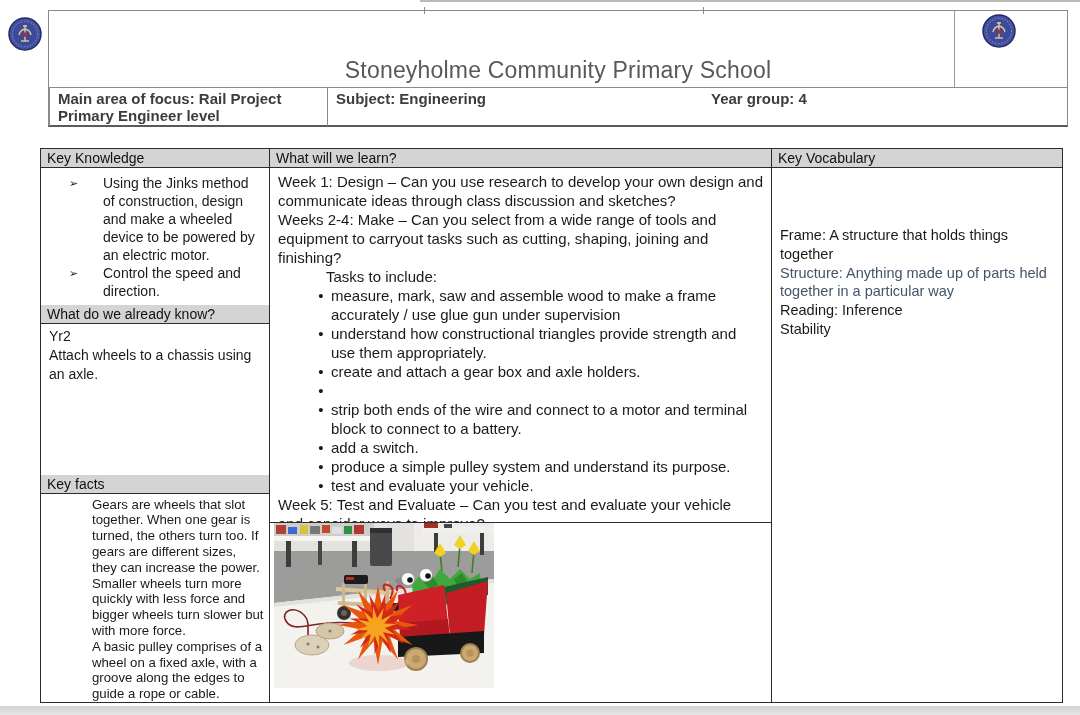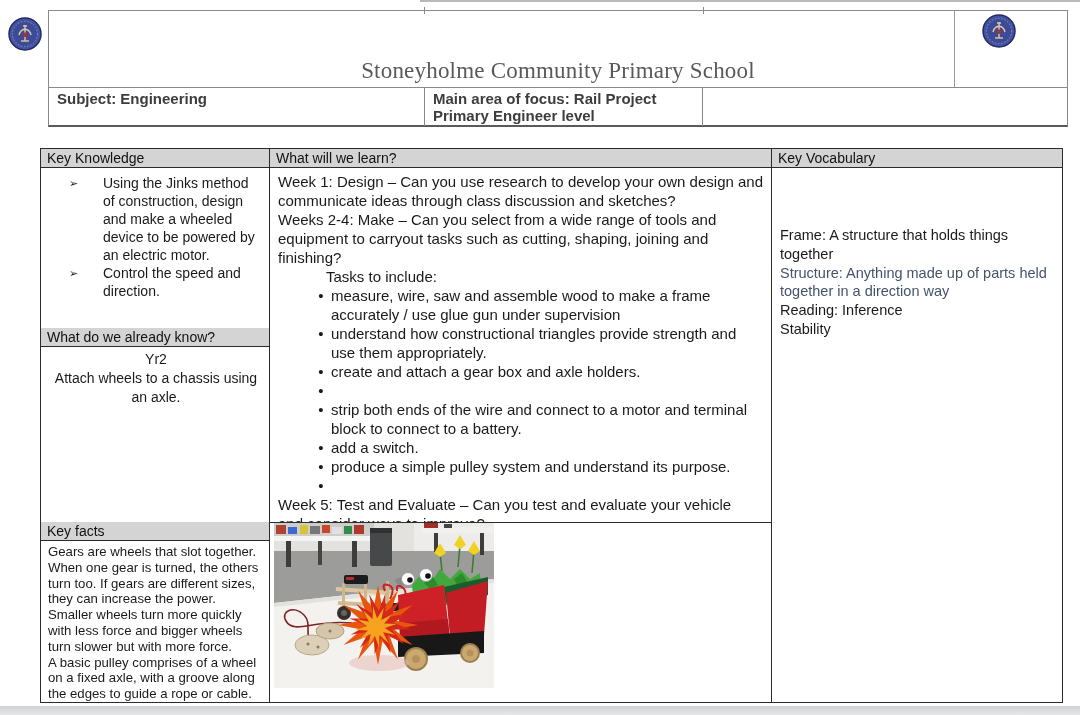--- a/index.html
+++ b/index.html
@@ -11,21 +11,21 @@
   
   .top-edge { position:absolute; left:420px; top:0; width:660px; height:2px; background:#b9b9b9; }
   .bottom-strip { position:absolute; left:0; bottom:0; width:1080px; height:9px;
     background:linear-gradient(#cfd1d2,#e6e7e8); }
 
   
   .header-table { position:absolute; left:48px; top:10px; width:1020px; height:117px;
     border:1px solid #8a8a8a; border-bottom:2px solid #5a5a5a; }
   .title-row { position:relative; height:77px; border-bottom:1px solid #8a8a8a; }
   .school-title { position:absolute; left:0; right:0; bottom:3px; text-align:center;
-    font-size:23px; color:#595959; letter-spacing:.2px;font-family:Liberation Serif, serif; }
+    font-size:23px; color:#595959; letter-spacing:.2px; }
   .tick { position:absolute; top:-4px; width:1px; height:7px; background:#8a8a8a; }
   .tick1 { left:375px; } .tick2 { left:654px; }
   .logo-cell { position:absolute; right:0; top:0; bottom:0; width:113px; border-left:1px solid #9a9a9a; }
   .logo { width:34px; height:34px; display:block; }
   .logo-left { position:absolute; left:8px; top:17px; }
   .logo-cell .logo { position:absolute; left:27px; top:3px; }
   .meta-row { display:flex; height:38px; font-weight:bold; font-size:15px; color:#3d3d3d; }
   .meta-row .cell { padding:2px 8px; line-height:17px; }
   .cell-subject { width:375px; }
   .cell-focus { width:279px; border-left:1px solid #8a8a8a; border-right:1px solid #8a8a8a; }
@@ -39,22 +39,22 @@
   .col-mid { width:502px; border-right:1px solid #2b2b2b; }
   .col-right { flex:1;gap:24px; }
   .sec-header { flex:0 0 auto; height:19px; background:#d4d4d4; border-bottom:1px solid #2b2b2b;
     font-size:14px; line-height:18px; padding-left:6px; color:#111; }
 
   
   .kk-body { height:163px; padding:6px 4px 0 28px; font-size:14px; line-height:18px; }
   .arrow-li { display:flex; }
   .arrow-li .arrow { width:34px; flex:0 0 34px; font-size:11px; line-height:18px; }
   .arrow-li .arrow-text { flex:1; padding-right:2px; }
-  .ak-body { height:179px; padding:3px 6px 0 8px; font-size:14px; line-height:19px;text-align:center; }
-  .kf-body { flex:1; padding:3px 5px 0 7px; font-size:13.2px; line-height:15.8px; }
+  .ak-body { height:179px; padding:3px 6px 0 8px; font-size:14px; line-height:19px; }
+  .kf-body { flex:1; padding:3px 5px 0 7px; font-size:13.2px; line-height:15.8px;margin-left:44px; }
 
   
   .learn-body { height:354px; padding:4px 4px 0 8px; font-size:15px; line-height:19px; overflow:hidden; }
   .learn-body p { margin:0; }
   .tasks-label { padding-left:48px; }
   .task { display:flex; }
   .task .bullet { width:20px; flex:0 0 20px; text-align:center; margin-left:33px; }
   .task .task-text { flex:1; padding-right:4px; }
   .photo-row { flex:1; border-top:1px solid #2b2b2b; }
   .photo { display:block; margin:0 0 0 4px; }
@@ -87,25 +87,26 @@
         <svg class="logo" viewBox="0 0 34 34">
           <circle cx="17" cy="17" r="16" fill="#44549f" stroke="#222a66" stroke-width="1.5"></circle>
           <circle cx="17" cy="17" r="12.5" fill="#3c4a97" stroke="#8a93c9" stroke-width="1" stroke-dasharray="1.4,1.8"></circle>
           <path d="M17 8 L17 24 M17 12 Q12 13 11 18 M17 12 Q22 13 23 18 M15 9 H19" stroke="#d9c9a0" stroke-width="1.4" fill="none"></path>
           <rect x="15.2" y="15.5" width="3.6" height="4.5" fill="#b03030"></rect>
           <path d="M13 24 H21" stroke="#d9c9a0" stroke-width="1.4"></path>
         </svg>
       </div>
     </div>
     <div class="meta-row">
-      <div class="cell cell-subject">Subject: Engineering</div>
       <div class="cell cell-focus">
         <div>Main area of focus: Rail Project</div>
         <div>Primary Engineer level</div>
       </div>
+      <div class="cell cell-subject">Subject: Engineering</div>
+      <div class="cell cell-year">Year group: 4</div>
     </div>
   </div>
 
   <div class="main-table">
 
     <div class="col col-left">
       <div class="sec-header">Key Knowledge</div>
       <div class="kk-body">
         <div class="arrow-li">
           <span class="arrow">➢</span>
@@ -132,21 +133,21 @@
 
     <div class="col col-mid">
       <div class="sec-header">What will we learn?</div>
       <div class="learn-body">
         <p>Week 1: Design – Can you use research to develop your own design and communicate ideas through class discussion and sketches?</p>
         <p>Weeks 2-4: Make – Can you select from a wide range of tools and equipment to carryout tasks such as cutting, shaping, joining and finishing?</p>
         <p class="tasks-label">Tasks to include:</p>
 
         <div class="task">
           <span class="bullet">•</span>
-          <span class="task-text">measure, wire, saw and assemble wood to make a frame accurately / use glue gun under supervision</span>
+          <span class="task-text">measure, mark, saw and assemble wood to make a frame accurately / use glue gun under supervision</span>
         </div>
         <div class="task">
           <span class="bullet">•</span>
           <span class="task-text">understand how constructional triangles provide strength and use them appropriately.</span>
         </div>
         <div class="task">
           <span class="bullet">•</span>
           <span class="task-text">create and attach a gear box and axle holders.</span>
         </div>
         <div class="task">
@@ -159,20 +160,21 @@
         <div class="task">
           <span class="bullet">•</span>
           <span class="task-text">add a switch.</span>
         </div>
         <div class="task">
           <span class="bullet">•</span>
           <span class="task-text">produce a simple pulley system and understand its purpose.</span>
         </div>
         <div class="task">
           <span class="bullet">•</span>
+          <span class="task-text">test and evaluate your vehicle.</span>
         </div>
 
         <p>Week 5: Test and Evaluate – Can you test and evaluate your vehicle</p>
         <p>and consider ways to improve?</p>
       </div>
 
       <div class="photo-row">
 
         <svg class="photo" width="220" height="165" viewBox="0 0 220 165">
           <rect x="0" y="0" width="220" height="36" fill="#e3e2df"></rect>
@@ -255,21 +257,21 @@
           <polygon transform="translate(106,101) scale(0.78) rotate(10)" fill="#d4291a" points="40,0 16.4,4.4 34.6,20 12,12 20,34.6 4.4,16.4 0,40 -4.4,16.4 -20,34.6 -12,12 -34.6,20 -16.4,4.4 -40,0 -16.4,-4.4 -34.6,-20 -12,-12 -20,-34.6 -4.4,-16.4 0,-40 4.4,-16.4 20,-34.6 12,-12 34.6,-20 16.4,-4.4"></polygon>
           <polygon transform="translate(102,104) scale(0.52) rotate(22)" fill="#f6a41f" points="40,0 16.4,4.4 34.6,20 12,12 20,34.6 4.4,16.4 0,40 -4.4,16.4 -20,34.6 -12,12 -34.6,20 -16.4,4.4 -40,0 -16.4,-4.4 -34.6,-20 -12,-12 -20,-34.6 -4.4,-16.4 0,-40 4.4,-16.4 20,-34.6 12,-12 34.6,-20 16.4,-4.4"></polygon>
         </svg>
       </div>
     </div>
 
     <div class="col col-right">
       <div class="sec-header">Key Vocabulary</div>
       <div class="vocab-body">
         <div>Frame: A structure that holds things together</div>
-        <div class="vocab-structure">Structure: Anything made up of parts held together in a direction way</div>
+        <div class="vocab-structure">Structure: Anything made up of parts held together in a particular way</div>
         <div>Reading: Inference</div>
         <div>Stability</div>
       </div>
     </div>
   </div>
 
   <div class="bottom-strip"></div>
 </div>
 
 </body></html>

